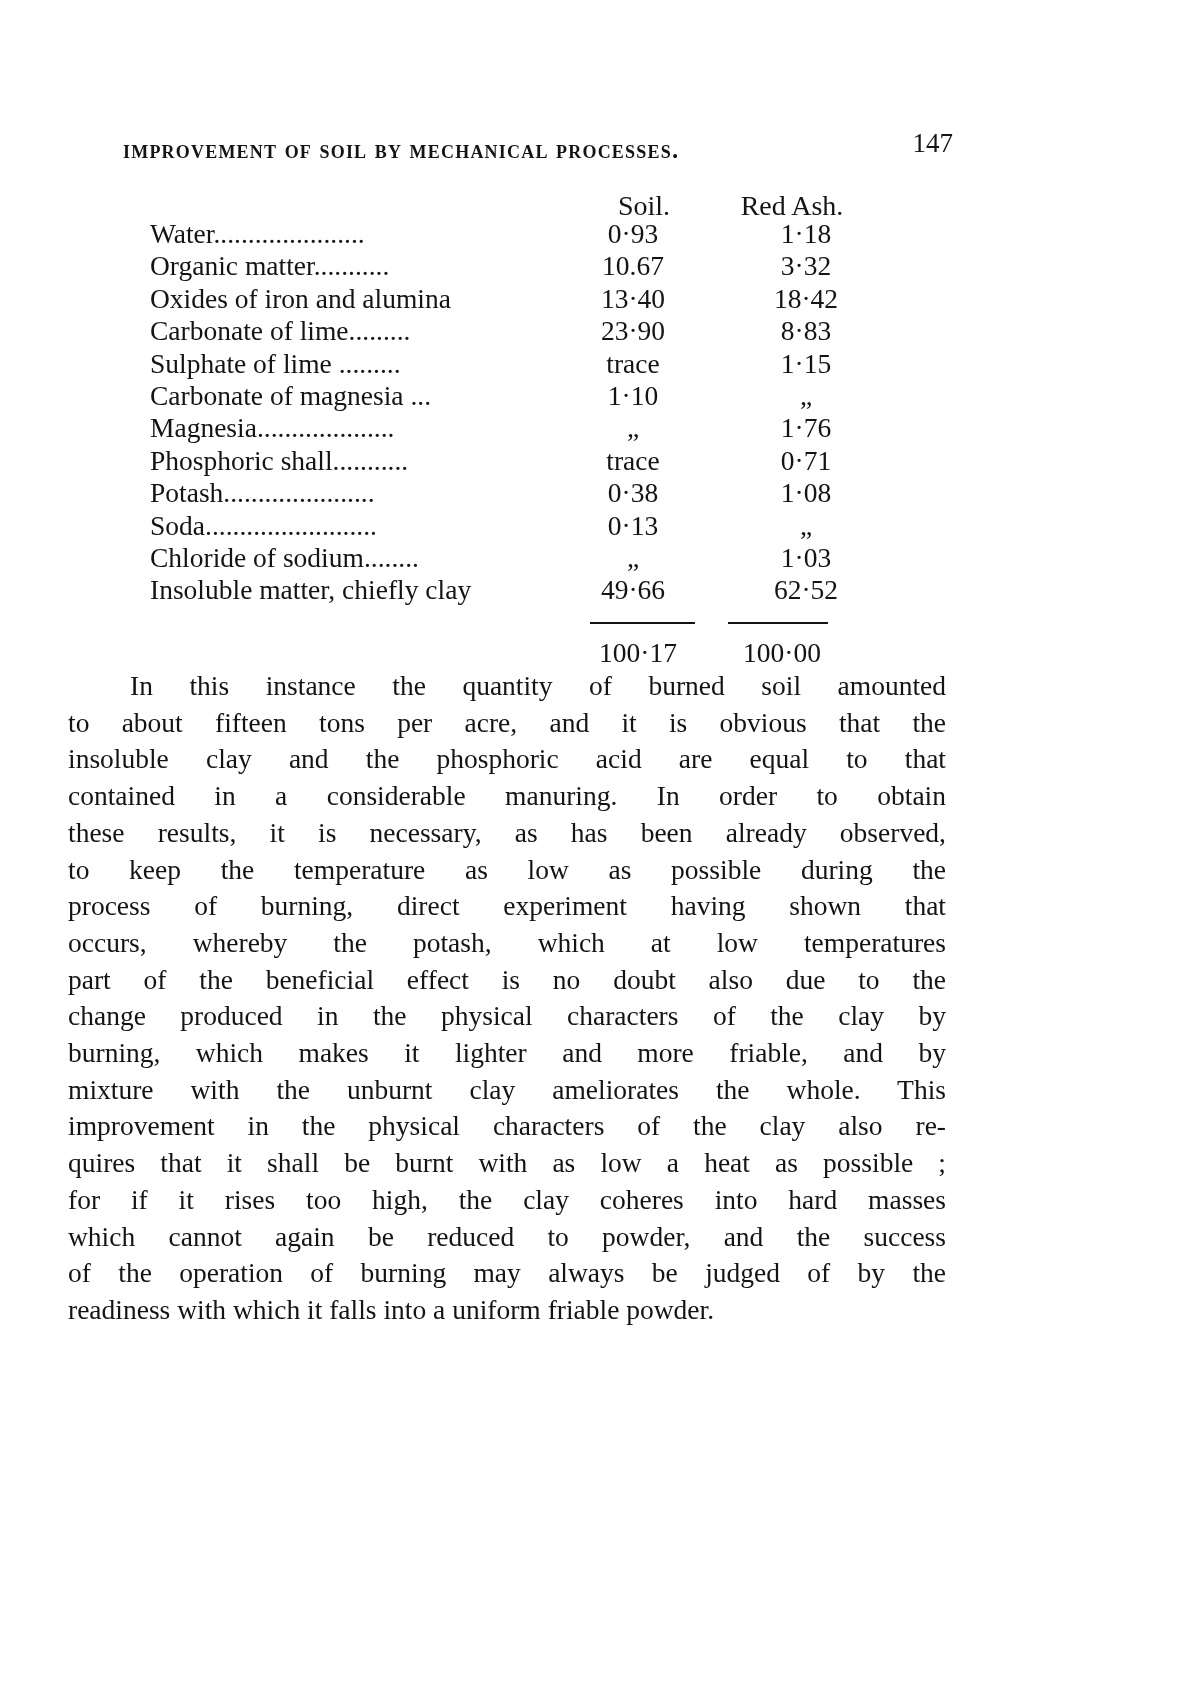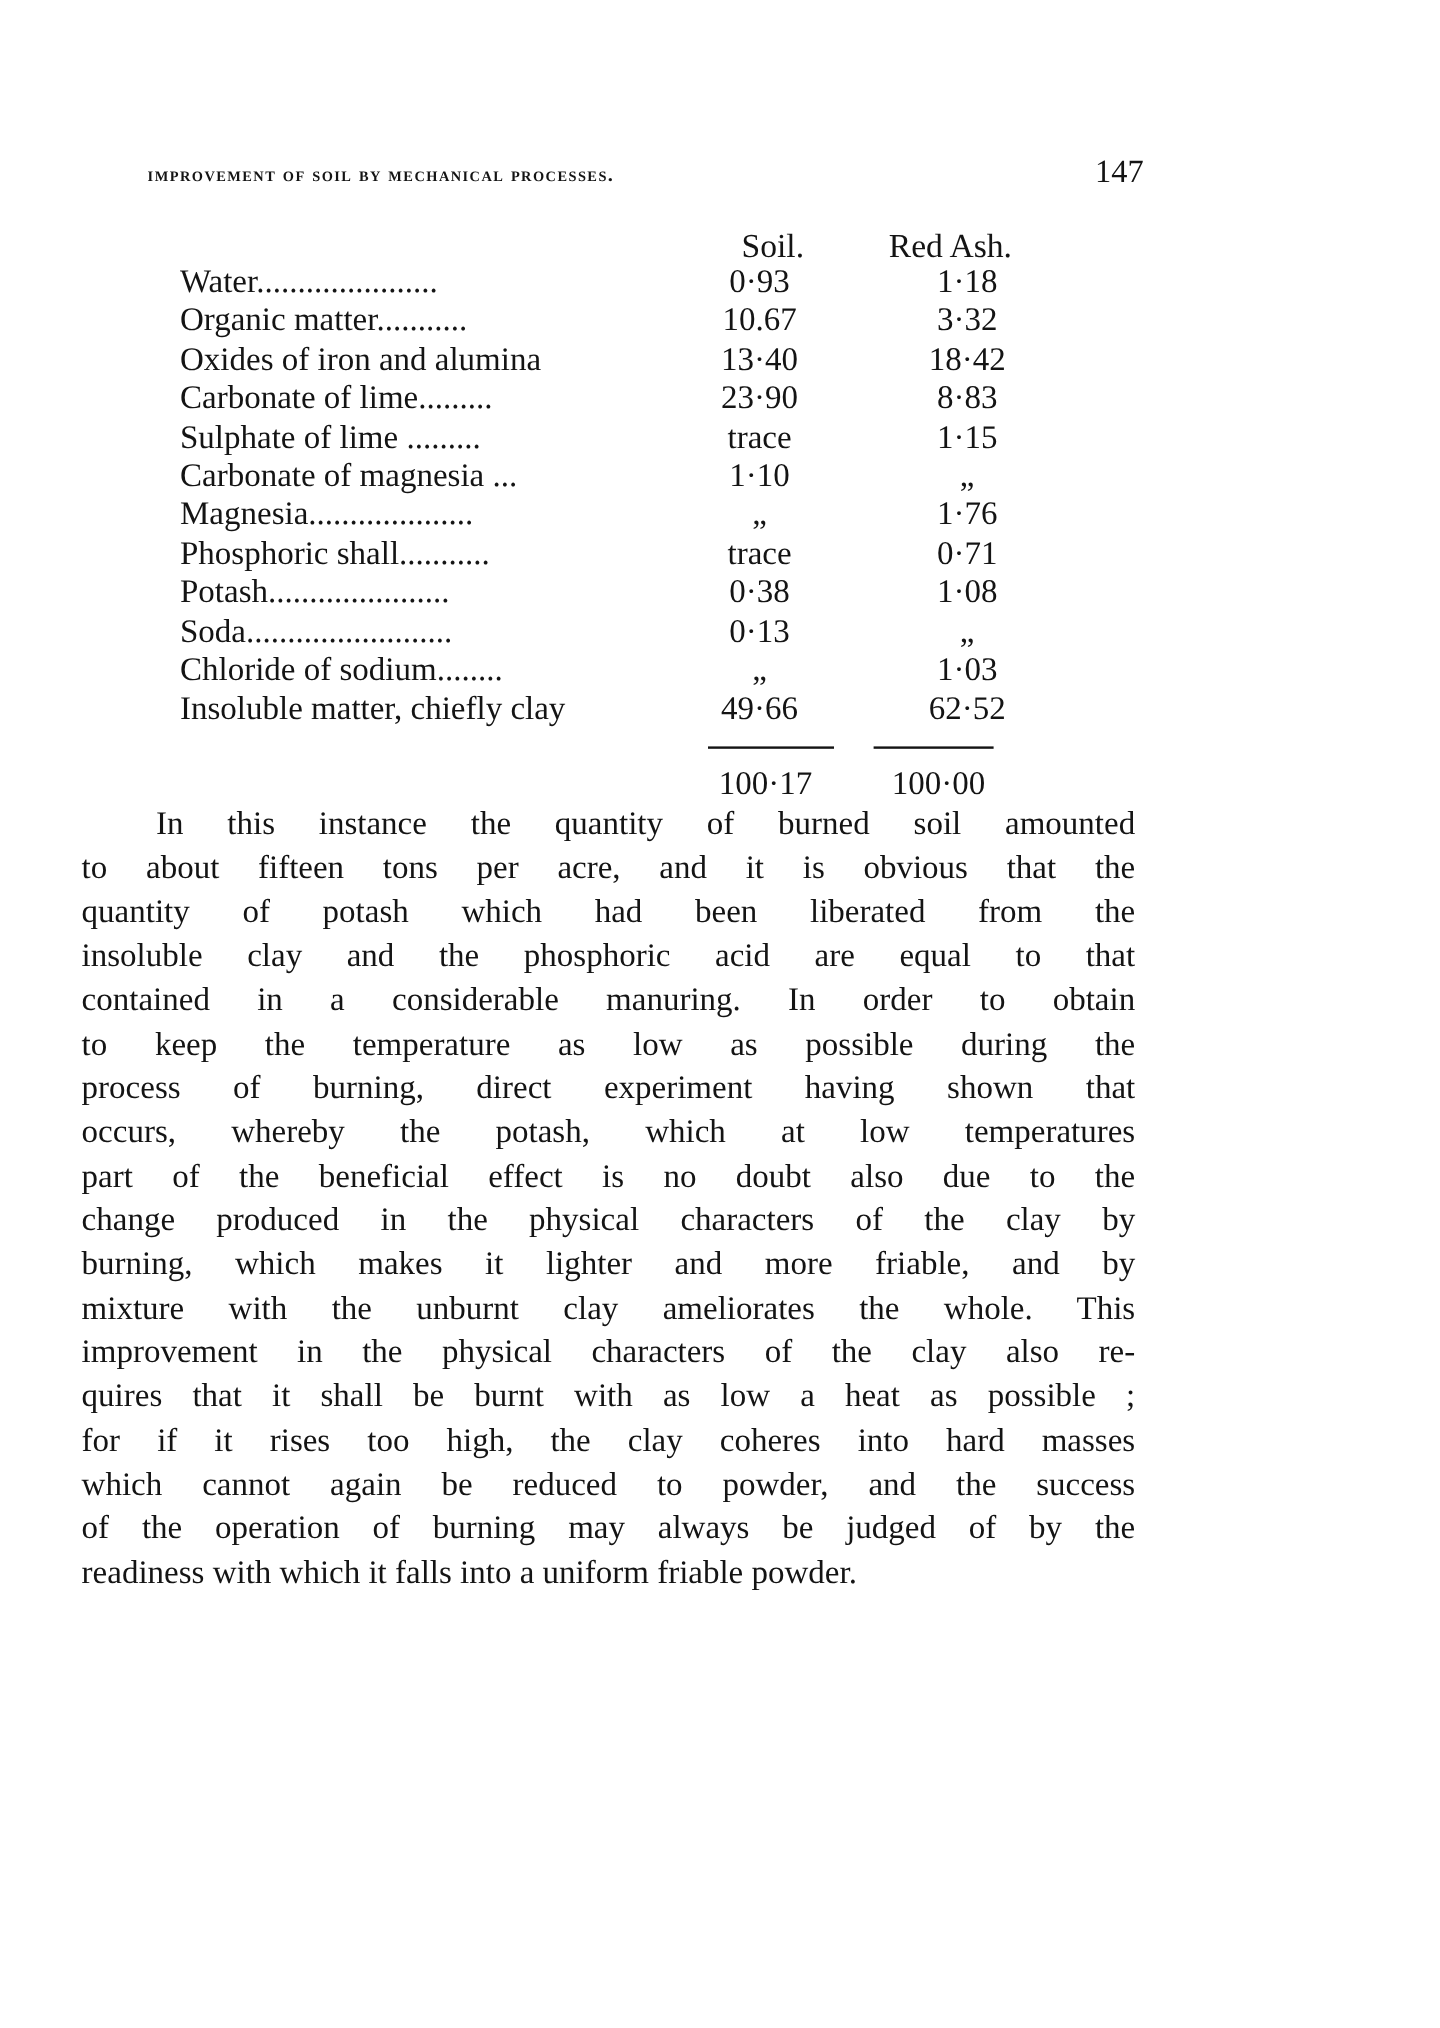--- a/index.html
+++ b/index.html
@@ -1,19 +1,19 @@
 <!DOCTYPE html>
 <html><head>
 <meta charset="utf-8">
 <style>
   html, body { margin: 0; padding: 0; background: #ffffff; }
   body { width: 1200px; height: 1690px; position: relative; overflow: hidden;
          font-family: "Liberation Serif", "DejaVu Serif", serif; color: #141414; }
   .header { position: absolute; top: 128px; left: 123px; width: 830px; height: 40px; }
-  .running-head { position: absolute; left: 0; top: 8px; font-size: 17px; font-weight: bold;
+  .running-head { position: absolute; left: 0; top: 8px; font-size: 25px; font-weight: bold;
                   letter-spacing: 1.2px; font-variant: small-caps; text-transform: lowercase; }
   .page-number { position: absolute; right: 0; top: 0; font-size: 27px; }
   .table { position: absolute; top: 190px; left: 150px; width: 720px; }
   .col-heads { position: relative; height: 28px; font-size: 28px; }
   .col-heads span { position: absolute; top: 0; }
   .row { position: relative; height: 32.4px; font-size: 27.5px; line-height: 32px; white-space: nowrap; }
   .row .lbl { position: absolute; left: 0; top: 0; }
   .row .v1 { position: absolute; left: 428px; width: 110px; text-align: center; top: 0; }
   .row .v2 { position: absolute; left: 596px; width: 120px; text-align: center; top: 0; }
   .rules { position: relative; height: 30px; }
@@ -108,23 +108,23 @@
   </div>
   <div class="totals">
     <span style="left:428px;">100·17</span>
     <span style="left:572px;">100·00</span>
   </div>
 </div>
 
 <div class="body-text">
   <span class="line indent">In this instance the quantity of burned soil amounted</span>
   <span class="line">to about fifteen tons per acre, and it is obvious that the</span>
-  <span class="line">quantity of potash which had been liberated from the</span>
   <span class="line">insoluble clay and the phosphoric acid are equal to that</span>
   <span class="line">contained in a considerable manuring.  In order to obtain</span>
+  <span class="line">these results, it is necessary, as has been already observed,</span>
   <span class="line">to keep the temperature as low as possible during the</span>
   <span class="line">process of burning, direct experiment having shown that</span>
   <span class="line">occurs, whereby the potash, which at low temperatures</span>
   <span class="line">part of the beneficial effect is no doubt also due to the</span>
   <span class="line">change produced in the physical characters of the clay by</span>
   <span class="line">burning, which makes it lighter and more friable, and by</span>
   <span class="line">mixture with the unburnt clay ameliorates the whole.  This</span>
   <span class="line">improvement in the physical characters of the clay also re-</span>
   <span class="line">quires that it shall be burnt with as low a heat as possible ;</span>
   <span class="line">for if it rises too high, the clay coheres into hard masses</span>

